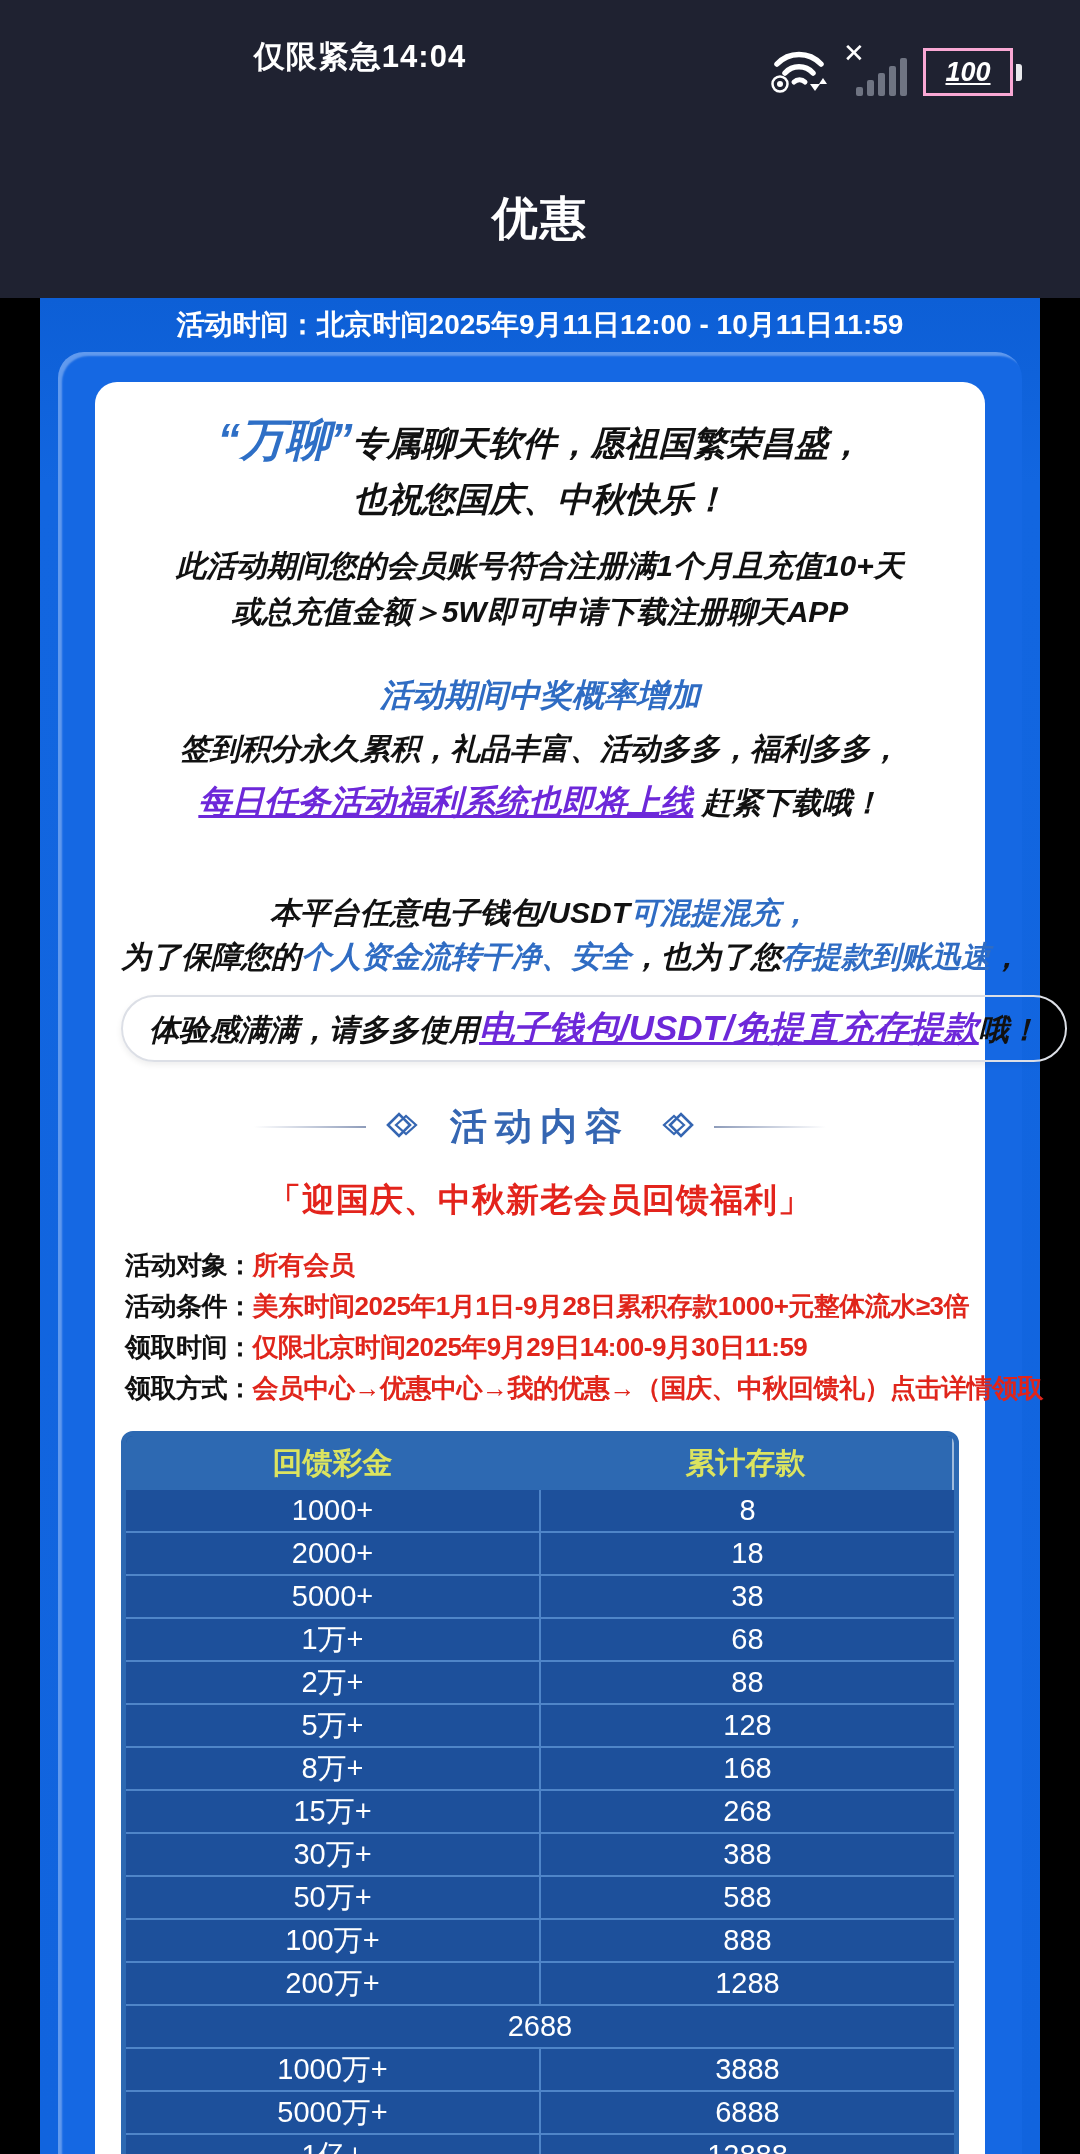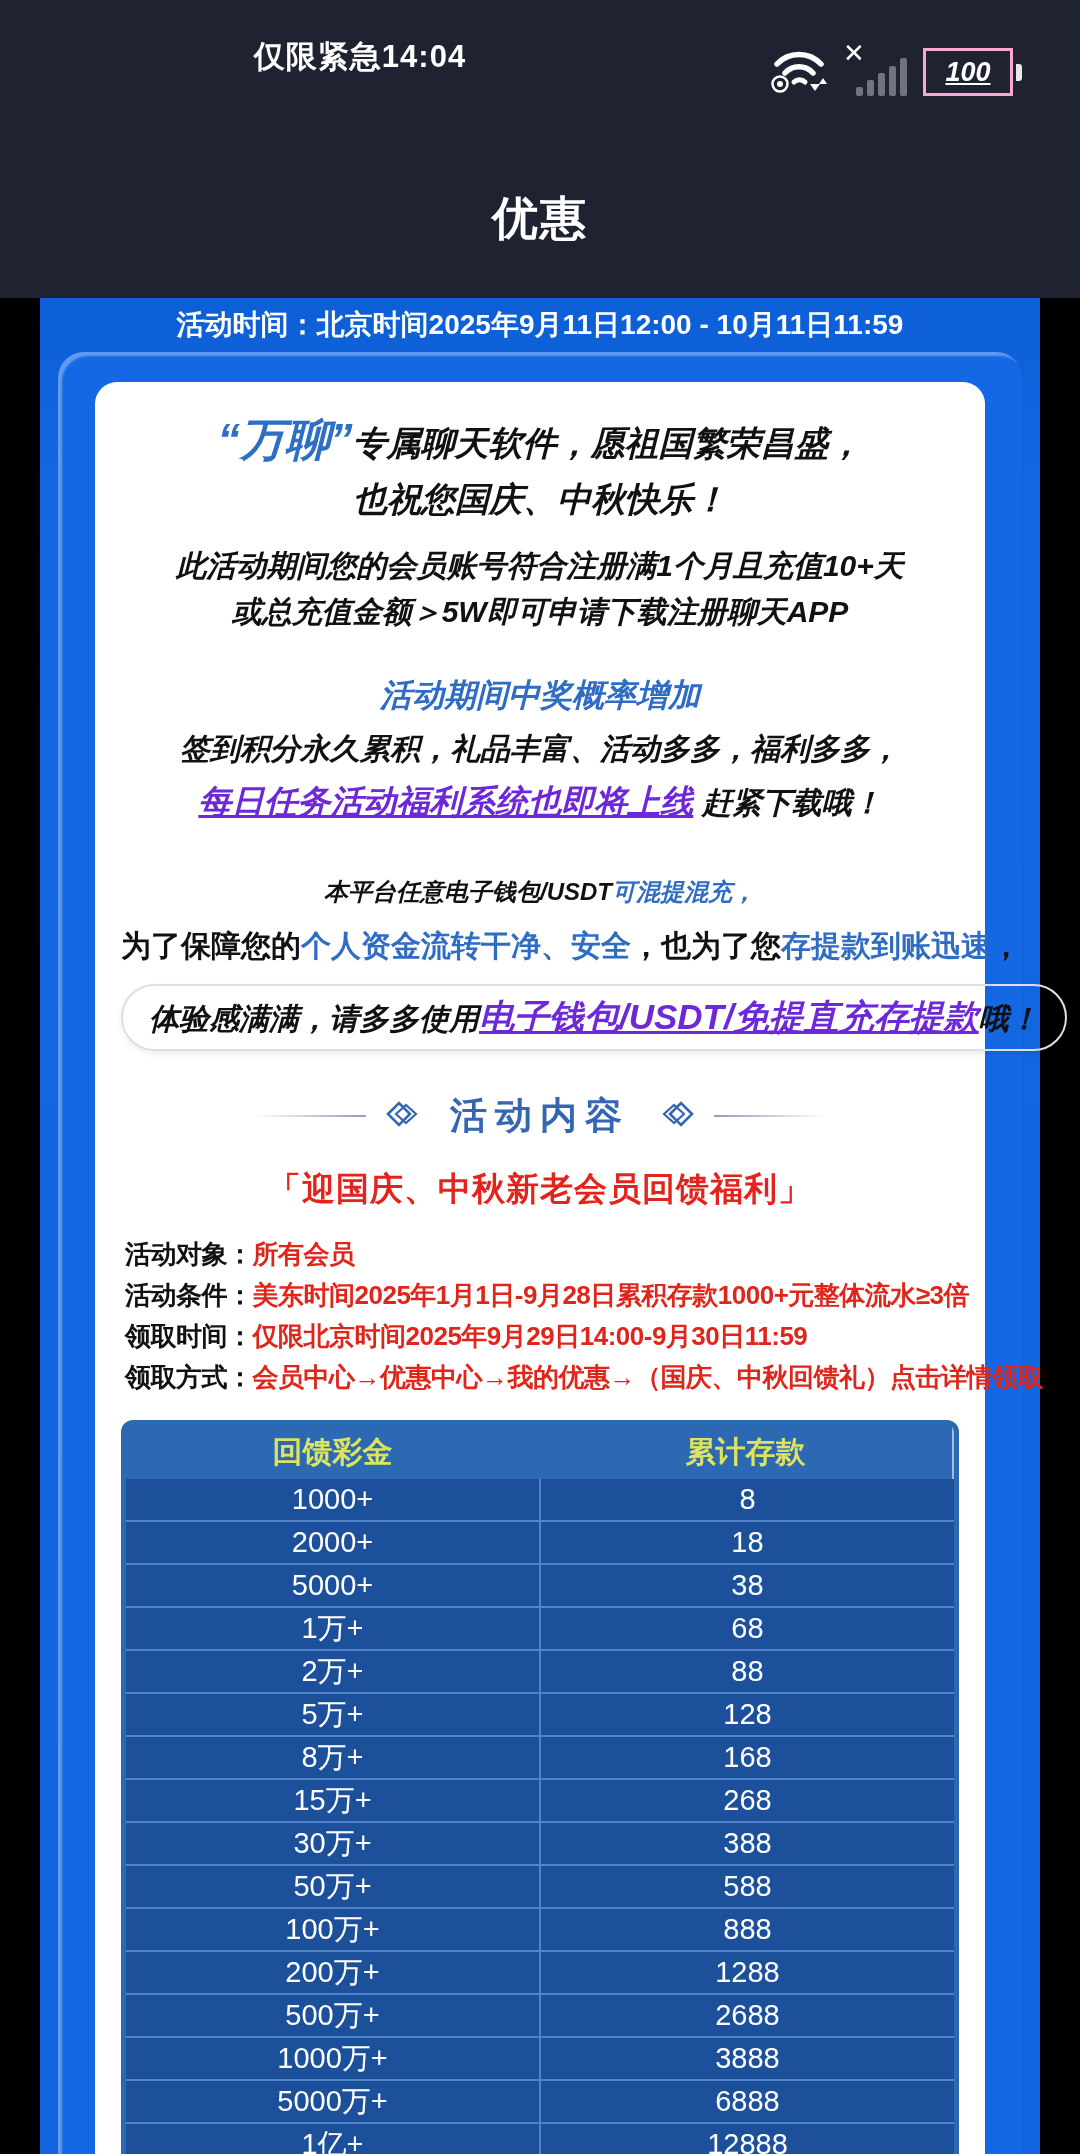--- a/index.html
+++ b/index.html
@@ -40,22 +40,22 @@
   .h-line1{font-size:34px;font-weight:bold;font-style:italic;line-height:48px;white-space:nowrap;}
   .brand{color:#2e6fc6;font-size:45px;}
   .h-line2{font-size:34px;font-weight:bold;font-style:italic;line-height:48px;margin-top:8px;}
   .h-line3{font-size:30px;font-weight:bold;font-style:italic;line-height:46px;margin-top:20px;white-space:nowrap;}
   .h-line4{font-size:30px;font-weight:bold;font-style:italic;line-height:46px;}
   .promo-blue{color:#2f6cc3;font-size:32px;font-weight:bold;font-style:italic;line-height:40px;margin-top:40px;}
   .promo-l2{font-size:30px;font-weight:bold;font-style:italic;line-height:44px;margin-top:12px;white-space:nowrap;}
   .promo-l3{font-size:30px;font-weight:bold;font-style:italic;line-height:46px;margin-top:8px;white-space:nowrap;}
   .red-big{color:#6d28d9;font-size:33px;text-decoration:underline;}
   .blue-acc{color:#2f6cc3;}
-  .wallet-l1{font-size:24px;font-weight:bold;font-style:italic;line-height:44px;margin-top:44px;white-space:nowrap;}
-  .wallet-l2{font-size:30px;font-weight:bold;line-height:44px;margin-top:10px;white-space:nowrap;}
+  .wallet-l1{font-size:30px;font-weight:bold;font-style:italic;line-height:44px;margin-top:65px;white-space:nowrap;}
+  .wallet-l2{font-size:30px;font-weight:bold;font-style:italic;line-height:44px;white-space:nowrap;}
   .pill{display:inline-block;margin-top:16px;border:2px solid #dcdfe6;border-radius:48px;
     padding:8px 26px;box-shadow:0 3px 6px rgba(0,0,0,.07);
     font-size:30px;font-weight:bold;font-style:italic;white-space:nowrap;}
   .pill .red-big{font-size:35px;}
   
   .section-head{display:flex;align-items:center;justify-content:center;margin-top:40px;gap:12px;}
   .orn-line{width:112px;height:2px;background:linear-gradient(90deg,rgba(150,160,185,0),#8e9cba);}
   .orn-line.rev{background:linear-gradient(90deg,#8e9cba,rgba(150,160,185,0));}
   .section-title{color:#3566b2;font-size:37px;font-weight:bold;letter-spacing:8px;margin:0 14px;}
   .event-title{color:#e3241c;font-size:33px;font-weight:bold;margin-top:26px;letter-spacing:1px;}
@@ -235,21 +235,20 @@
             </div>
             <div class="t-row">
               <div class="t-cell t-left">100万+</div>
               <div class="t-cell">888</div>
             </div>
             <div class="t-row">
               <div class="t-cell t-left">200万+</div>
               <div class="t-cell">1288</div>
             </div>
             <div class="t-row">
-              <div class="t-cell t-left">500万+</div>
               <div class="t-cell">2688</div>
             </div>
             <div class="t-row">
               <div class="t-cell t-left">1000万+</div>
               <div class="t-cell">3888</div>
             </div>
             <div class="t-row">
               <div class="t-cell t-left">5000万+</div>
               <div class="t-cell">6888</div>
             </div>

